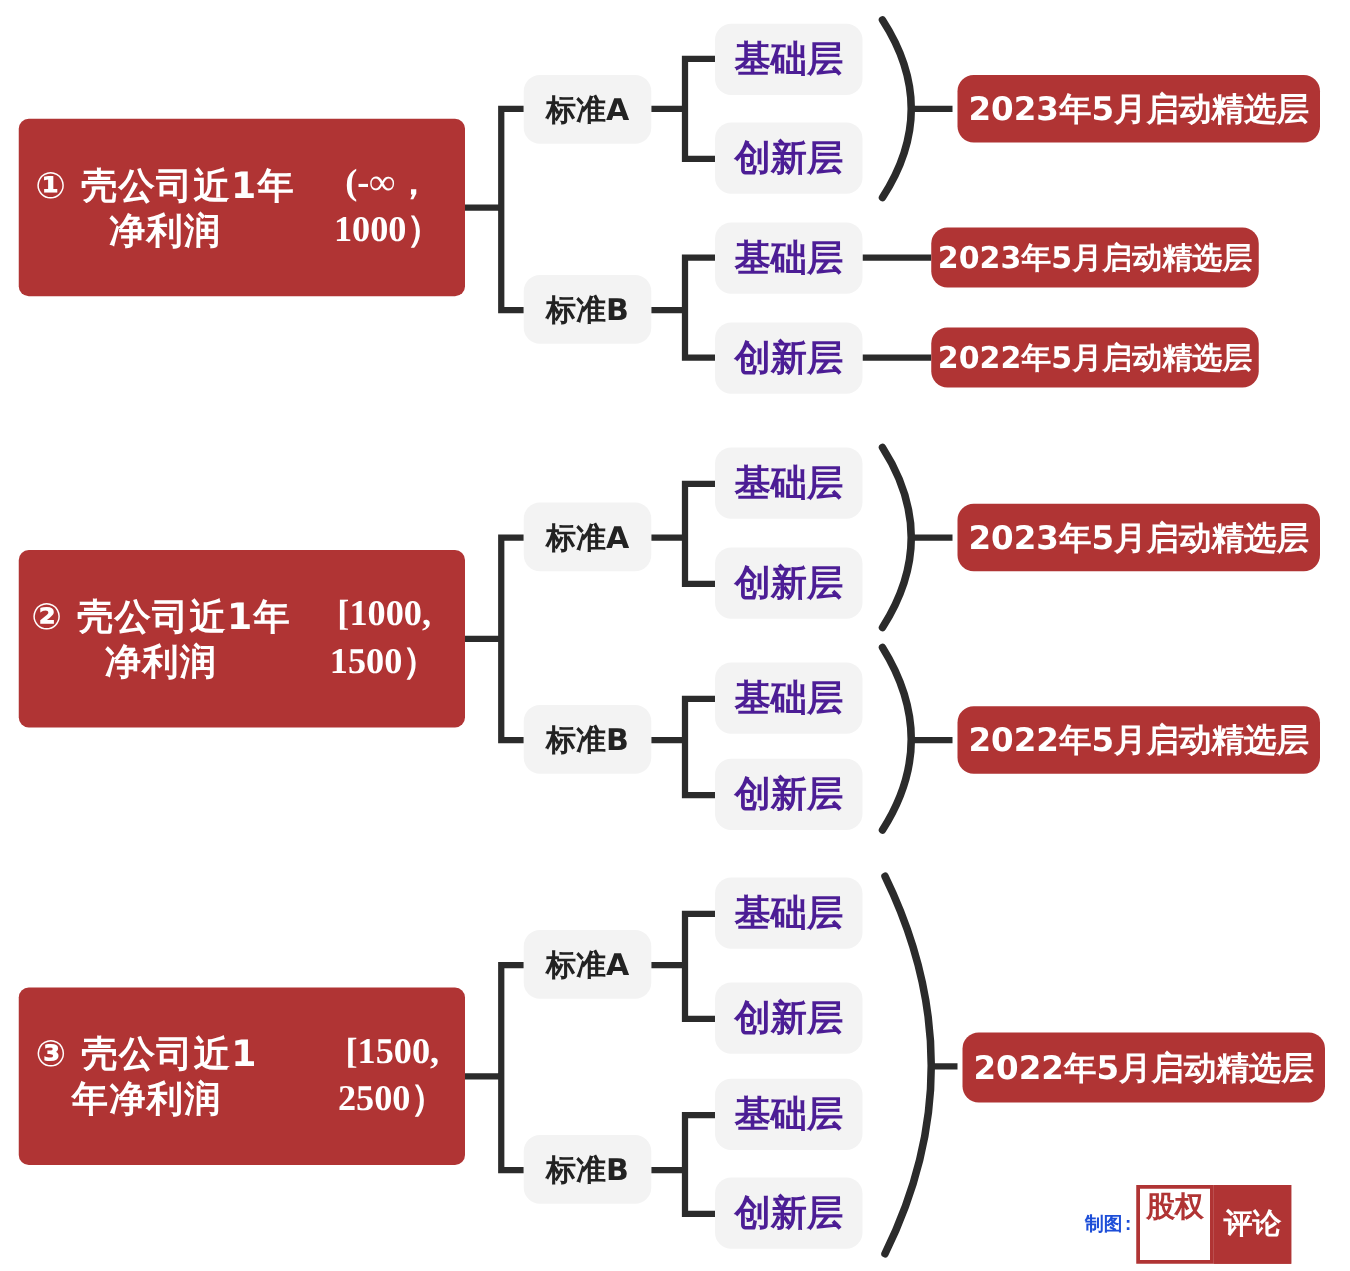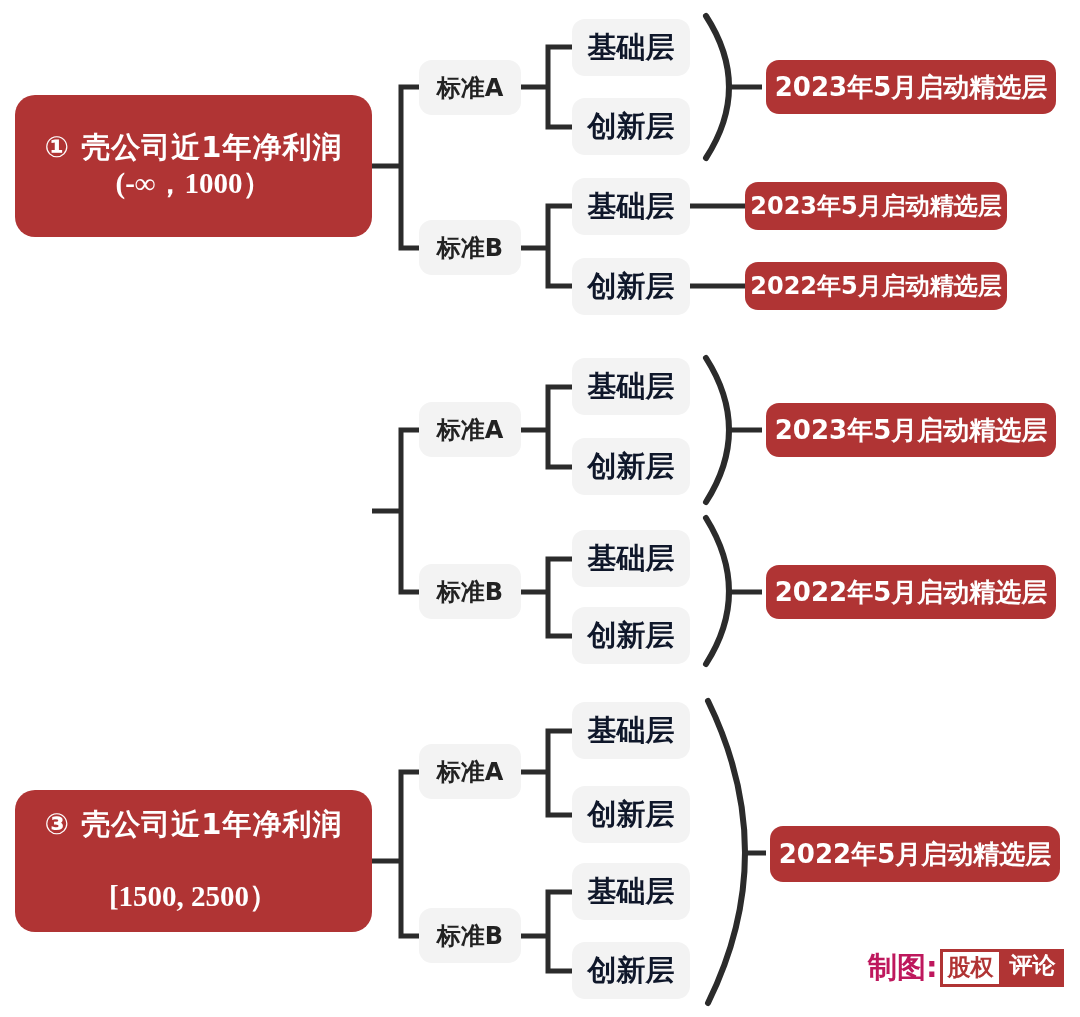--- a/index.html
+++ b/index.html
@@ -18,73 +18,73 @@
   }
   .lines{position:absolute;left:0;top:0;z-index:0;}
   .lines path{fill:none;stroke:var(--line-black);}
   .lines .trunk{stroke-width:5;}
   .lines .paren{stroke-width:6;stroke-linecap:round;}
 
   .main-box{
     position:absolute;z-index:1;
     width:357px;height:142px;
     background:var(--box-red);
-    border-radius:20px;
+    border-radius:8px;
     color:var(--text-white);
-    display:flex;flex-direction:column;justify-content:center;align-items:center;
+    display:flex;flex-direction:row;justify-content:center;align-items:center;
     text-align:center;
   }
   .main-title{font-size:29px;font-weight:700;letter-spacing:1px;line-height:1.25;}
   .main-range{font-family:Liberation Serif, serif;font-size:29px;font-weight:700;line-height:1.3;}
 
   .std-node{
     position:absolute;z-index:1;
     width:102px;height:55px;
     background:var(--node-gray);
     border-radius:13px;
     color:#222;font-size:24px;font-weight:700;
     display:flex;justify-content:center;align-items:center;
   }
   .layer-node{
     position:absolute;z-index:1;
     width:118px;height:57px;
     background:var(--node-gray);
     border-radius:13px;
-    color:#0f172a;font-size:29px;font-weight:700;
+    color:#4c1d95;font-size:29px;font-weight:700;
     display:flex;justify-content:center;align-items:center;text-align:right;
   }
   .result-box{
     position:absolute;z-index:1;
     background:var(--box-red);
     border-radius:13px;
     color:var(--text-white);font-weight:700;
     display:flex;justify-content:center;align-items:center;
     text-align:left;
   }
   .result-lg{width:290px;height:54px;font-size:26px;}
   .result-sm{width:262px;height:48px;font-size:24px;}
 
   .credit{
     position:absolute;z-index:1;
     left:868px;top:948px;
     display:flex;align-items:center;
   }
-  .credit-label{font-size:29px;font-weight:700;color:#be185d;}
+  .credit-label{font-size:15px;font-weight:700;color:#1d4ed8;font-family:Liberation Mono, monospace;}
   .brand{display:flex;margin-left:2px;}
   .brand-left{
     background:#fff;color:var(--box-red);
     border:3px solid var(--box-red);
     font-size:23px;font-weight:700;
     padding:3px 5px;line-height:1.1;
   }
   .brand-right{
     background:var(--box-red);color:#fff;
     border:3px solid var(--box-red);
     font-size:23px;font-weight:700;
-    padding:1px 5px;line-height:1.1;
+    padding:16px 5px;line-height:1.1;
   }
 </style>
 </head>
 <body>
 
 <div class="canvas">
 
   <svg class="lines" width="1080" height="1017" viewBox="0 0 1080 1017">
 
     <path class="trunk" d="M372,166 L401,166 M419,87 L401,87 L401,248 L419,248"></path>
@@ -118,20 +118,24 @@
   <div class="layer-node" style="left:572px;top:19px;">基础层</div>
   <div class="layer-node" style="left:572px;top:98px;">创新层</div>
   <div class="result-box result-lg" style="left:766px;top:60px;">2023年5月启动精选层</div>
 
   <div class="std-node" style="left:419px;top:220px;">标准B</div>
   <div class="layer-node" style="left:572px;top:178px;">基础层</div>
   <div class="layer-node" style="left:572px;top:258px;">创新层</div>
   <div class="result-box result-sm" style="left:745px;top:182px;">2023年5月启动精选层</div>
   <div class="result-box result-sm" style="left:745px;top:262px;">2022年5月启动精选层</div>
 
+  <div class="main-box" style="left:15px;top:440px;">
+    <div class="main-title">② 壳公司近1年净利润</div>
+    <div class="main-range">[1000, 1500）</div>
+  </div>
 
   <div class="std-node" style="left:419px;top:402px;">标准A</div>
   <div class="layer-node" style="left:572px;top:358px;">基础层</div>
   <div class="layer-node" style="left:572px;top:438px;">创新层</div>
   <div class="result-box result-lg" style="left:766px;top:403px;">2023年5月启动精选层</div>
 
   <div class="std-node" style="left:419px;top:564px;">标准B</div>
   <div class="layer-node" style="left:572px;top:530px;">基础层</div>
   <div class="layer-node" style="left:572px;top:607px;">创新层</div>
   <div class="result-box result-lg" style="left:766px;top:565px;">2022年5月启动精选层</div>

